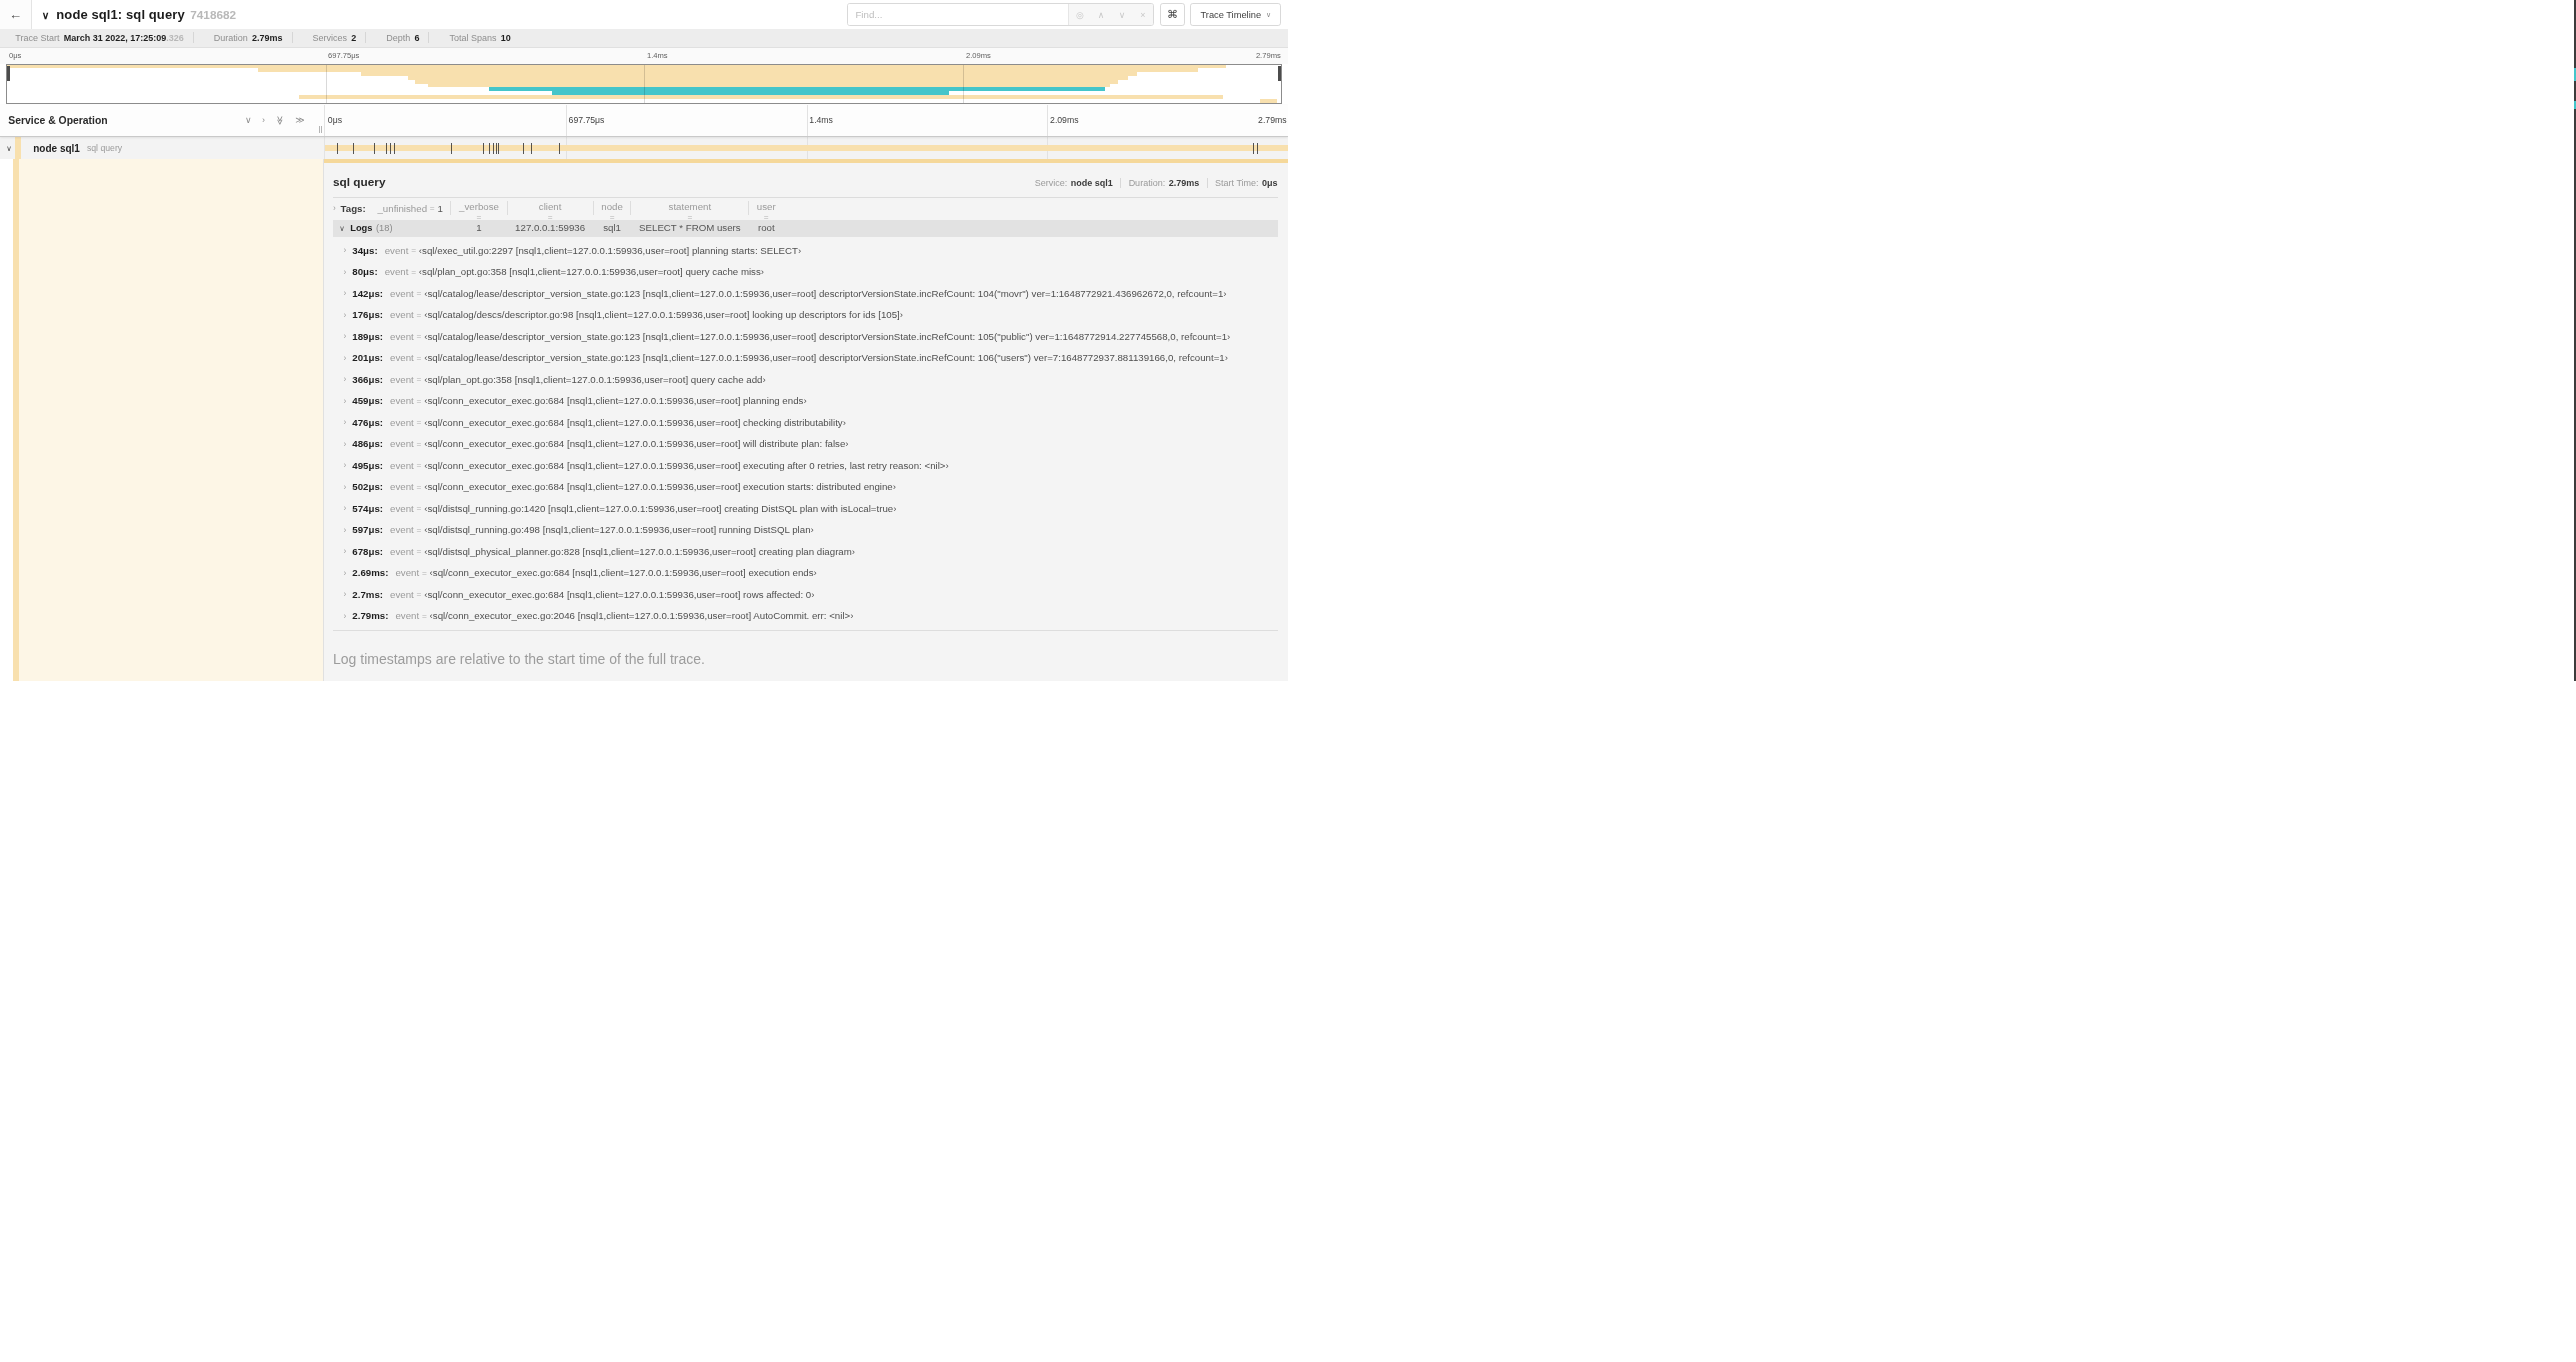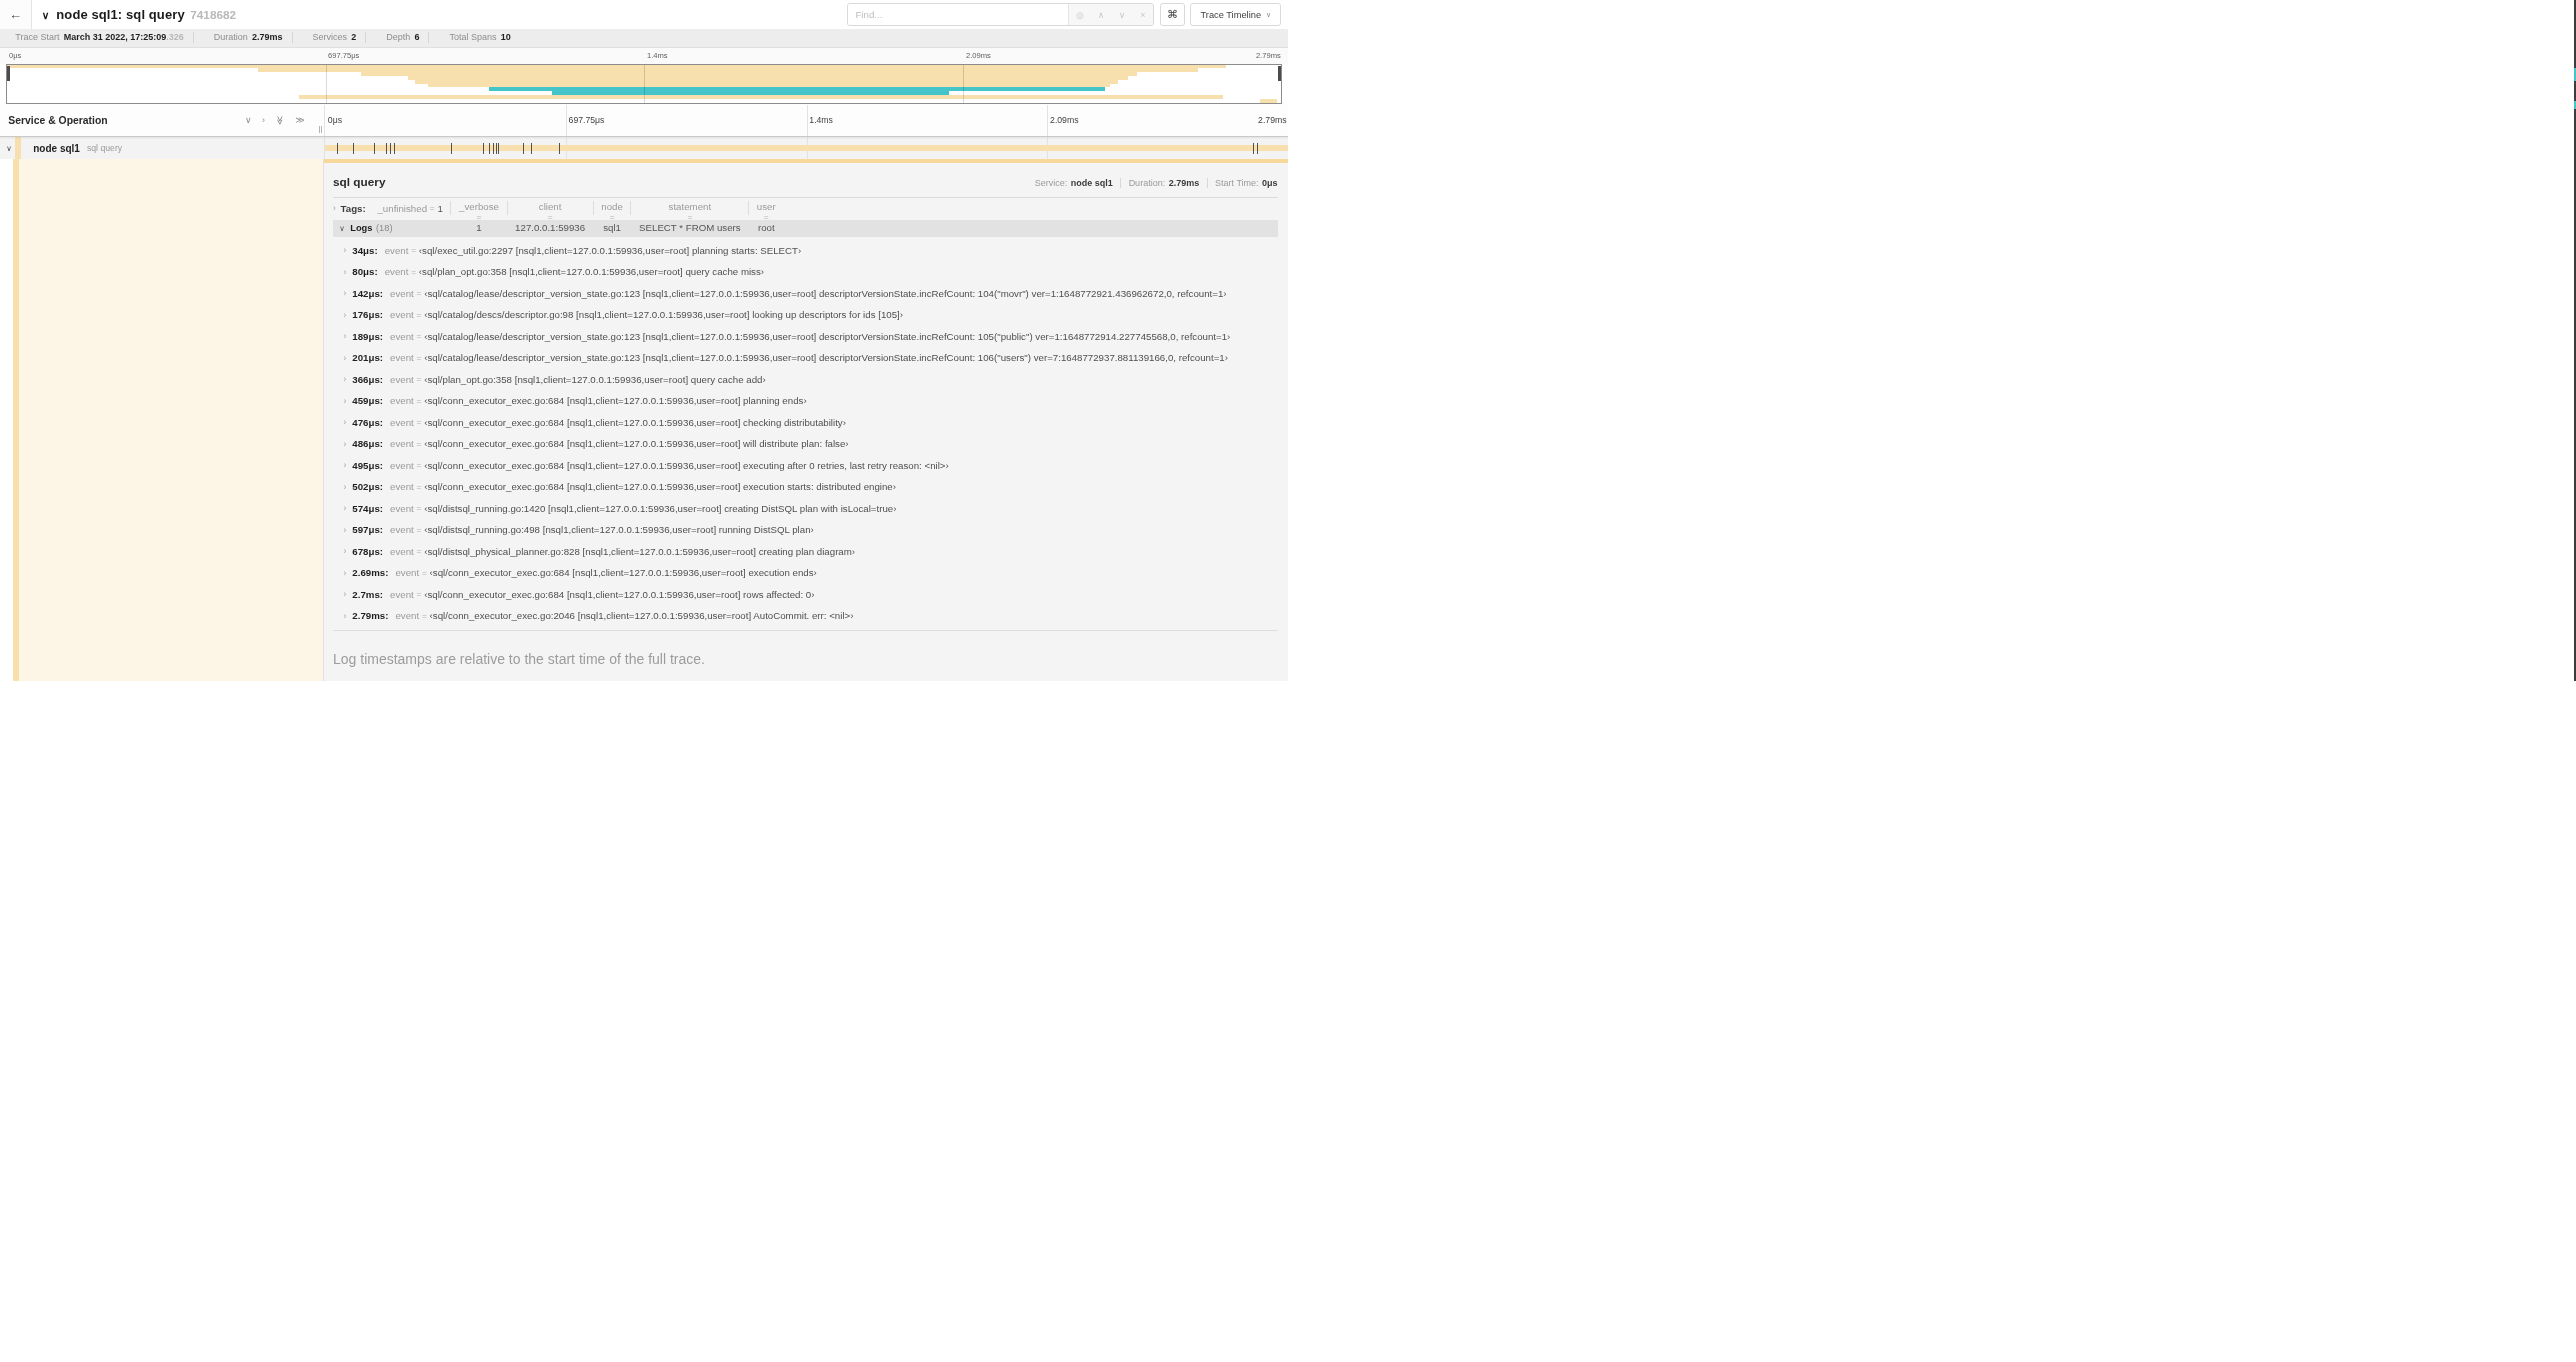--- a/index.html
+++ b/index.html
@@ -21,21 +21,21 @@
   .find-btns { display:flex; background:#f7f7f7; border-left:0.7px solid #e6e6e6; }
   .find-btn { width:21px; display:flex; align-items:center; justify-content:center; color:#c9c9c9; font-size:9px; cursor:pointer;}
   .sq-btn { width:25px; height:23.5px; border:0.7px solid #d9d9d9; border-radius:2.8px; background:#fff;
     display:flex; align-items:center; justify-content:center; font-size:11px; color:#3f3f3f; cursor:pointer;}
   .dd-btn { height:23.5px; border:0.7px solid #d9d9d9; border-radius:2.8px; background:#fff; padding:0 9px;
     display:flex; align-items:center; font-size:9.3px; color:#3f3f3f; cursor:pointer;}
   .dd-caret { margin-left:4.8px; font-size:7px; color:#888; }
 
   
   .summary { height:18.7px; background:#ededed; border-bottom:0.7px solid #e0e0e0; display:flex; align-items:center; font-size:9px; padding-left:7px;}
-  .sum-item { display:flex; align-items:flex-start; padding:0 9px 0 8.3px; height:11px;}
+  .sum-item { display:flex; align-items:center; padding:0 9px 0 8.3px; height:11px;}
   .sum-item + .sum-item { border-left:0.7px solid #d6d6d6;padding-left:20px; }
   .sum-label { color:#8e8e8e; margin-right:4.2px; }
   .sum-value { color:#1f1f1f; font-weight:bold; }
   .sum-suffix { color:#b8b8b8; font-weight:bold; }
 
   
   .mini-ruler { height:16px; background:#fafafa; position:relative; }
   .mini-ruler-inner, .minimap { margin-left:6.2px; width:1276px; position:relative; }
   .mini-ruler-inner { height:16px; }
   .tick-label { position:absolute; top:3.5px; font-size:7.6px; color:#5e5e5e; padding-left:2.8px; }

